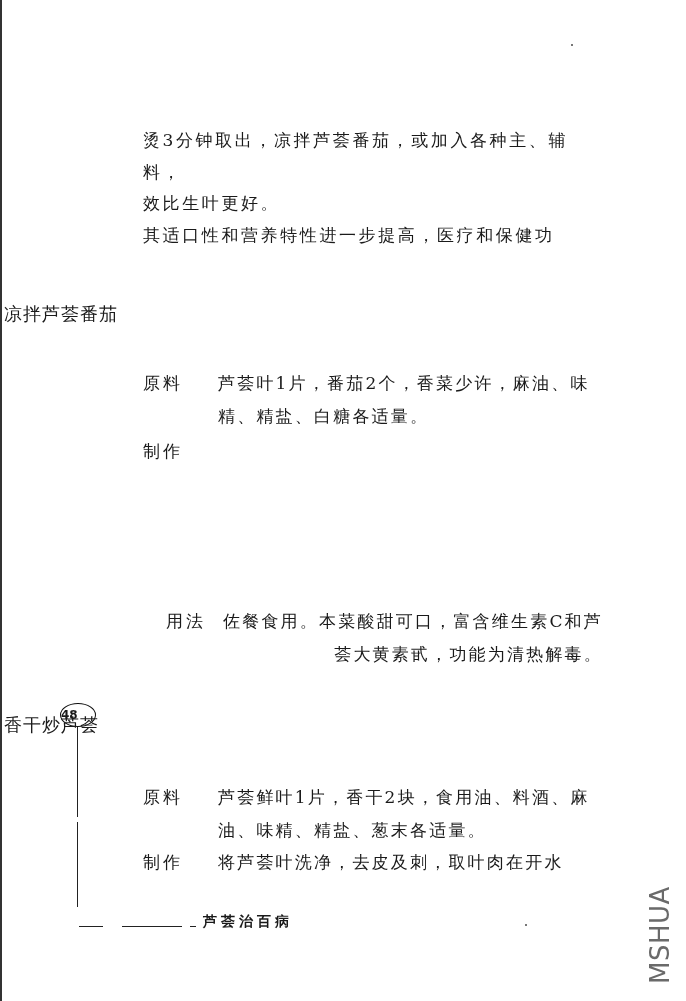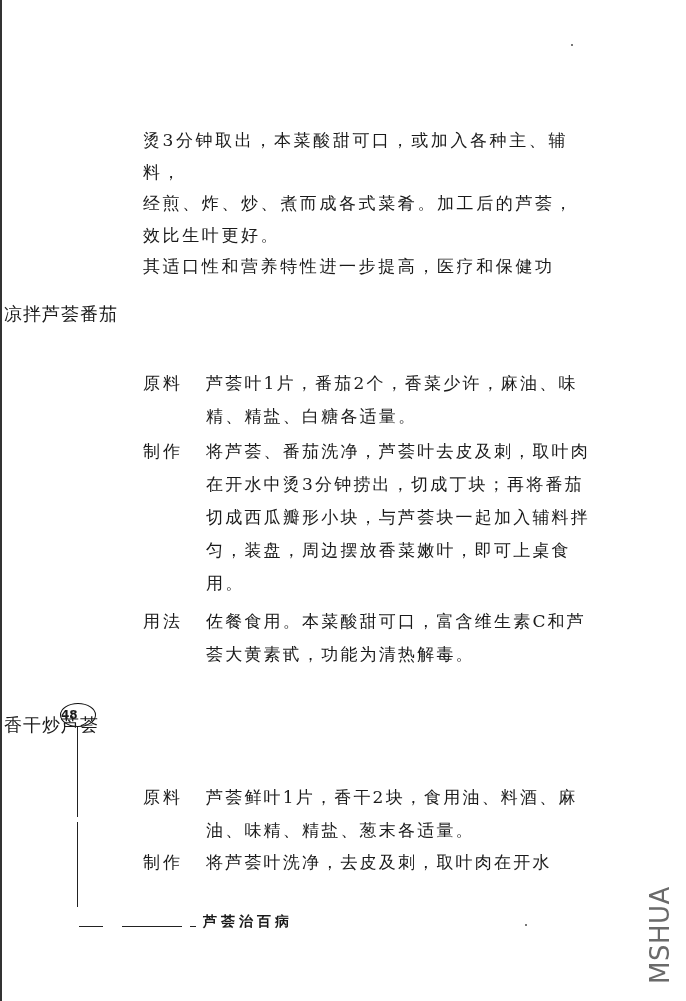--- a/index.html
+++ b/index.html
@@ -4,21 +4,21 @@
   <style>
     html, body { margin: 0; padding: 0; }
     body {
       width: 686px; height: 1001px; background: #ffffff; position: relative; overflow: hidden;
       font-family: "DejaVu Serif", "Liberation Serif", serif; color: #1a1a1a;
     }
     .left-border { position: absolute; left: 0; top: 0; width: 2px; height: 1001px; background: #333; }
     .dot { position: absolute; width: 2px; height: 2px; background: #777; }
     .para { position: absolute; left: 143px; width: 450px; font-size: 17px; line-height: 31.5px; letter-spacing: 2.6px; }
     .title { position: absolute; left: 4px; width: 686px; text-align: left; font-family: "DejaVu Sans", "Liberation Sans", sans-serif; font-size: 18px; letter-spacing: 1px; }
-    .entry { position: absolute; left: 143px; width: 460px; display: flex; font-size: 17px; line-height: 33px; }
+    .entry { position: absolute; left: 143px; width: 460px; display: flex; font-size: 17px; line-height: 33px; gap: 12px; }
     .entry .label { width: 63px; flex: none; font-family: "DejaVu Sans", "Liberation Sans", sans-serif; letter-spacing: 3px; }
     .entry .body { width: 390px; letter-spacing: 2.2px; }
     .page-badge {
       position: absolute; left: 60px; top: 703px; width: 34px; height: 22px; border: 1.5px solid #111;
       border-radius: 50%; font-family: "DejaVu Sans", "Liberation Sans", sans-serif; font-weight: bold;
       font-size: 12px; text-align: left; line-height: 22px;
     }
     .vline { position: absolute; left: 77px; width: 1.2px; background: #222; }
     .hline { position: absolute; height: 1.2px; background: #222; }
     .footer-title { position: absolute; left: 203px; top: 913px; font-family: "DejaVu Sans", "Liberation Sans", sans-serif; font-size: 14px; letter-spacing: 4px; font-weight: bold; }
@@ -30,39 +30,37 @@
       font-family: "DejaVu Sans", "Liberation Sans", sans-serif; font-size: 26px; color: #6a6a6a; letter-spacing: 0.5px; white-space: nowrap;
     }
   </style>
 </head>
 <body>
 
 <div class="left-border"></div>
 <div class="dot" style="left:571px; top:44px;"></div>
 
 <div class="para" style="top:125px;">
-  <div>烫3分钟取出，本菜酸甜可口，或加入各种主、辅料，</div>
-  <div>经煎、炸、炒、煮而成各式菜肴。加工后的芦荟，</div>
+  <div>烫3分钟取出，凉拌芦荟番茄，或加入各种主、辅料，</div>
   <div>效比生叶更好。</div>
   <div>其适口性和营养特性进一步提高，医疗和保健功</div>
 </div>
 
 <div class="title" style="top:302px;">凉拌芦荟番茄</div>
 
 <div class="entry" style="top:367px;">
   <div class="label">原料</div>
   <div class="body">芦荟叶1片，番茄2个，香菜少许，麻油、味精、精盐、白糖各适量。</div>
 </div>
 
 <div class="entry" style="top:435px;">
   <div class="label">制作</div>
-  <div class="body">将芦荟、番茄洗净，芦荟叶去皮及刺，取叶肉在开水中烫3分钟捞出，切成丁块；再将番茄切成西瓜瓣形小块，与芦荟块一起加入辅料拌匀，装盘，周边摆放香菜嫩叶，即可上桌食用。</div>
 </div>
 
-<div class="entry" style="top:605px;">
+<div class="entry" style="top:605px;text-align:right;">
   <div class="label">用法</div>
   <div class="body">佐餐食用。本菜酸甜可口，富含维生素C和芦荟大黄素甙，功能为清热解毒。</div>
 </div>
 
 <div class="page-badge">48</div>
 <div class="vline" style="top:727px; height:90px;"></div>
 <div class="vline" style="top:822px; height:85px;"></div>
 
 <div class="title" style="top:713px;">香干炒芦荟</div>
 

